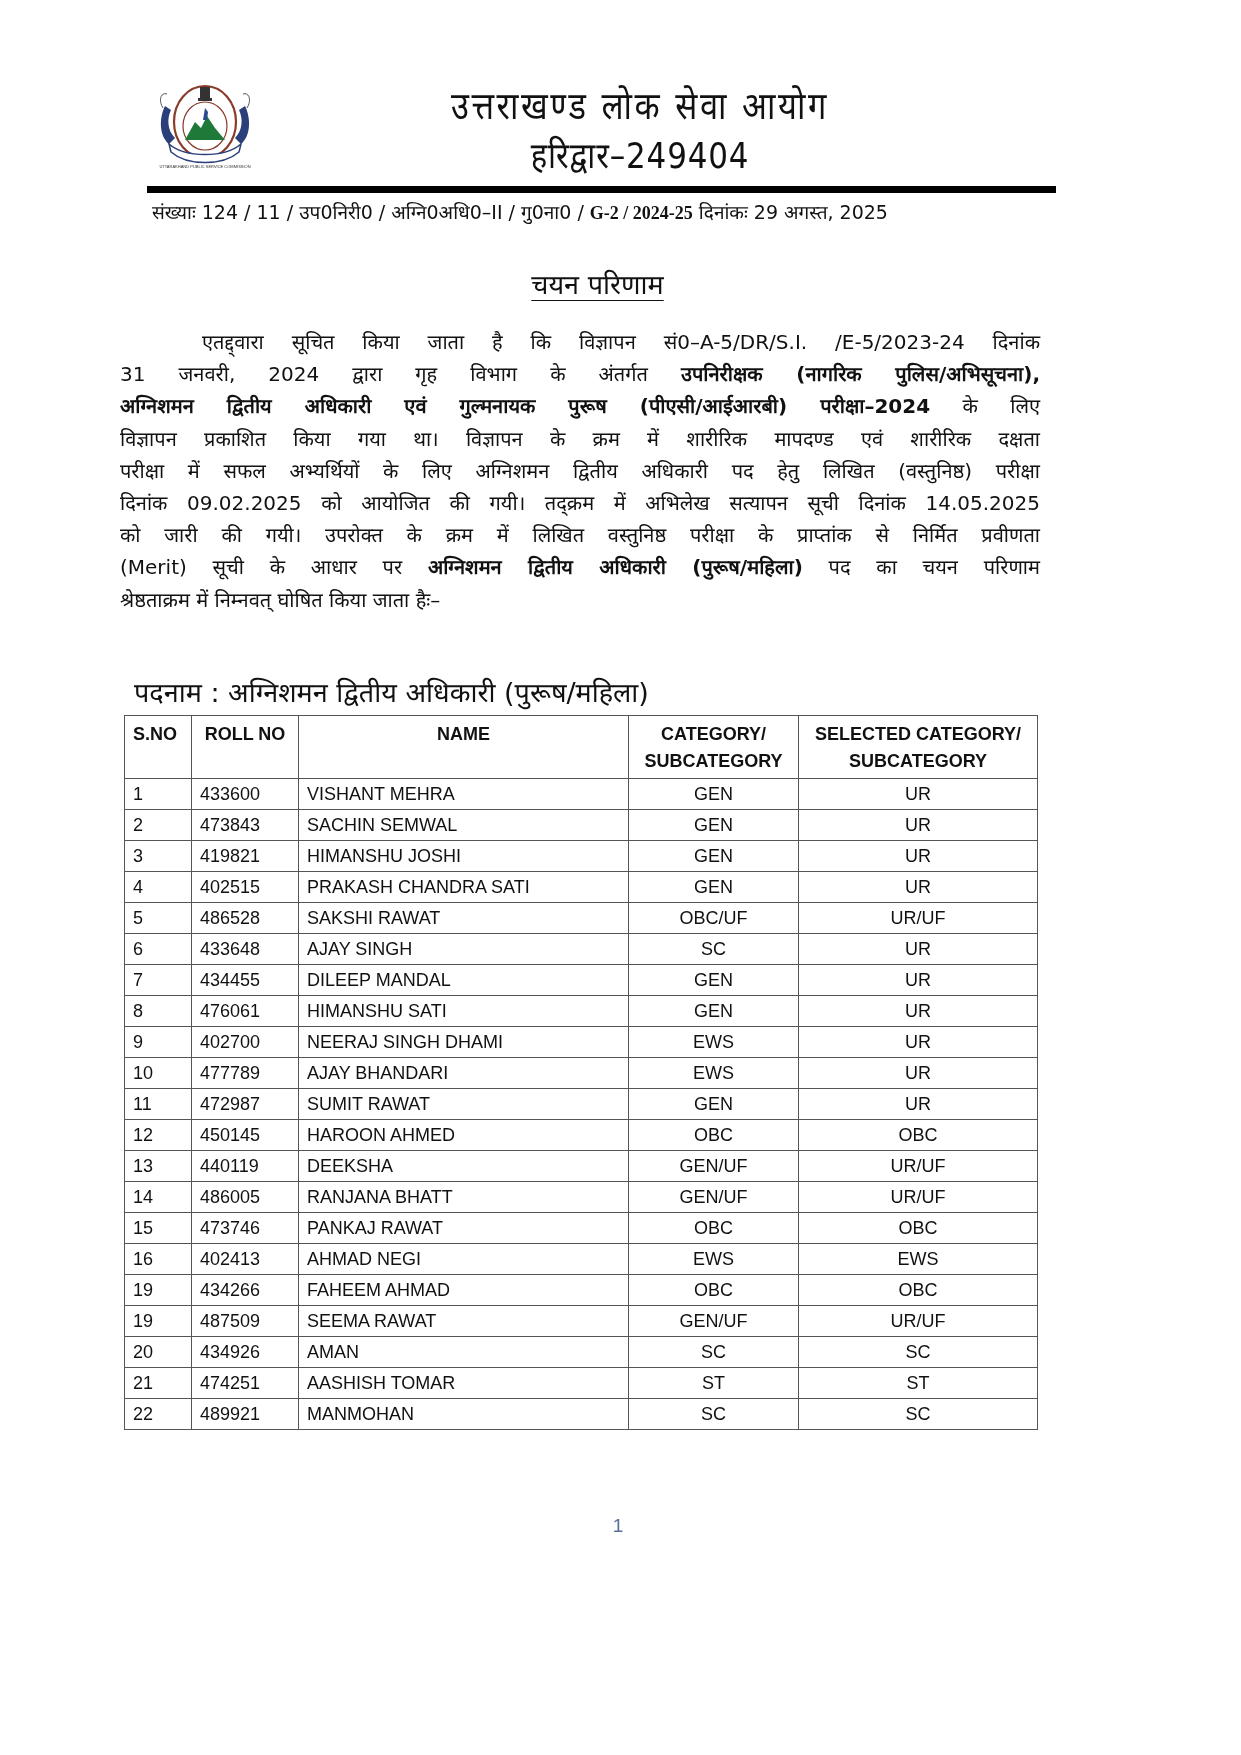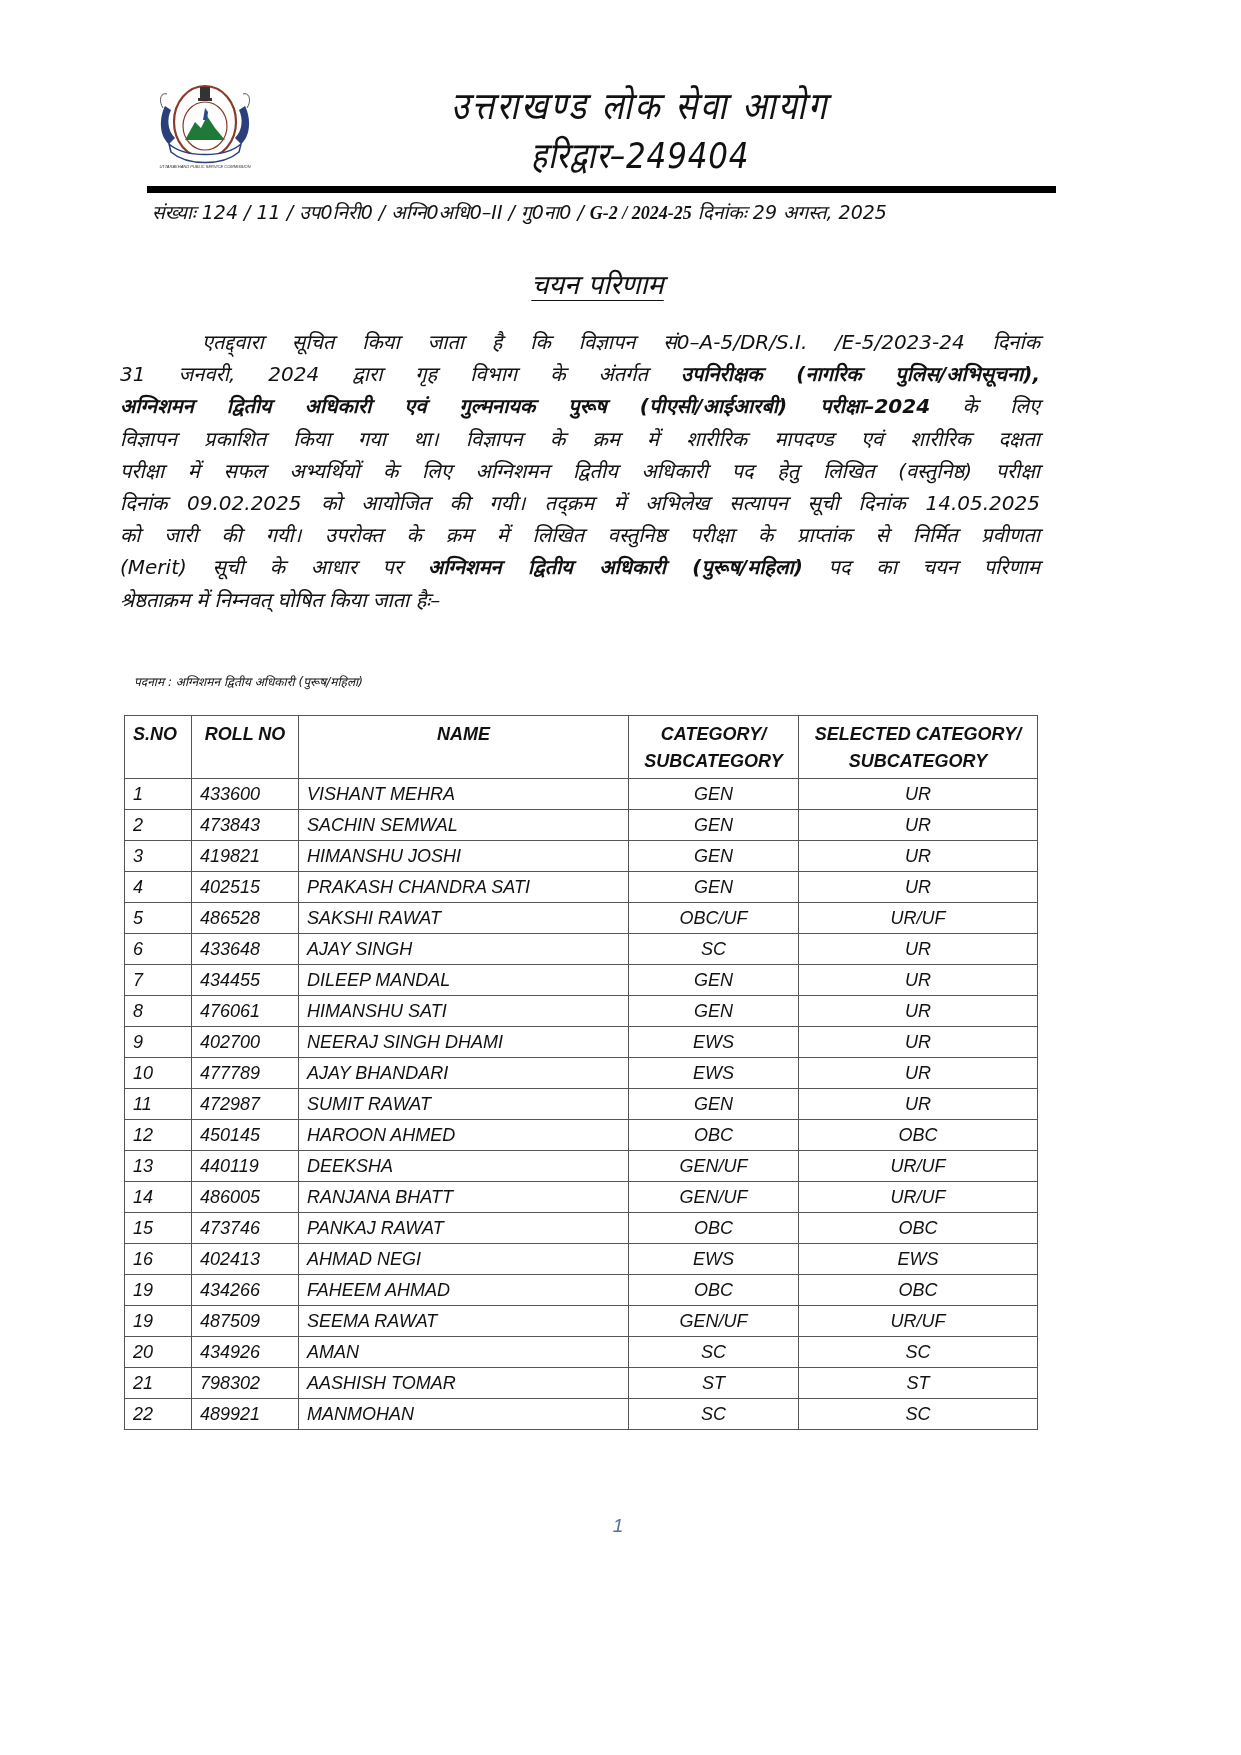--- a/index.html
+++ b/index.html
@@ -1,18 +1,18 @@
 <!DOCTYPE html>
 <html><head>
 <meta charset="utf-8">
 <style>
   html, body { margin:0; padding:0; background:#ffffff; }
   body { width:1241px; height:1755px; position:relative; overflow:hidden;
          font-family:"Liberation Sans", "DejaVu Sans", sans-serif; color:#111; }
-  .page { position:absolute; left:0; top:0; width:1241px; height:1755px; background:#fff;font-style:italic; }
+  .page { position:absolute; left:0; top:0; width:1241px; height:1755px; background:#fff; }
 
   
   .logo { position:absolute; left:155px; top:78px; width:100px; height:92px; }
   .logo svg { width:100%; height:100%; display:block; }
 
   
   .title1 { position:absolute; left:300px; width:680px; top:78px; text-align:center;
             font-family:"DejaVu Sans", sans-serif; font-size:38px; letter-spacing:3px;
             font-weight:normal; transform:scaleX(0.86); transform-origin:center; }
   .title2 { position:absolute; left:300px; width:680px; top:130px; text-align:center;
@@ -30,21 +30,21 @@
 
   .para { position:absolute; left:120px; width:920px; top:326px;
           font-family:"DejaVu Sans", sans-serif; font-size:20px; line-height:32.2px;
           text-align:justify; text-align-last:left; }
   .para .line { display:block; text-align:justify; text-align-last:justify; white-space:nowrap; height:32.2px; overflow:visible; }
   .para .line.last { text-align-last:left; }
   .para .indent { padding-left:82px; }
   .para b { font-weight:bold; }
 
   .postlabel { position:absolute; left:134px; top:673px; font-family:"DejaVu Sans", sans-serif;
-               font-size:12px; white-space:nowrap; }
+               font-size:27px; white-space:nowrap; }
 
   
   table.results { position:absolute; left:124px; top:715px; border-collapse:collapse;
                   font-family:"Liberation Sans", sans-serif; font-size:18px; }
   table.results th, table.results td { border:1.5px solid #555; padding:0 8px; }
   table.results th { font-weight:bold; height:57px; vertical-align:top; padding-top:5px; line-height:27px; font-size:18px; }
   table.results td { height:30px; line-height:30px; }
   .c-sno { width:50px; text-align:left; }
   .c-roll { width:90px; text-align:left; }
   .c-name { width:313px; text-align:left; }
@@ -249,21 +249,21 @@
         </tr>
         <tr>
           <td class="c-sno">20</td>
           <td class="c-roll">434926</td>
           <td class="c-name">AMAN</td>
           <td class="c-cat">SC</td>
           <td class="c-sel">SC</td>
         </tr>
         <tr>
           <td class="c-sno">21</td>
-          <td class="c-roll">798302</td>
+          <td class="c-roll">474251</td>
           <td class="c-name">AASHISH TOMAR</td>
           <td class="c-cat">ST</td>
           <td class="c-sel">ST</td>
         </tr>
         <tr>
           <td class="c-sno">22</td>
           <td class="c-roll">489921</td>
           <td class="c-name">MANMOHAN</td>
           <td class="c-cat">SC</td>
           <td class="c-sel">SC</td>

